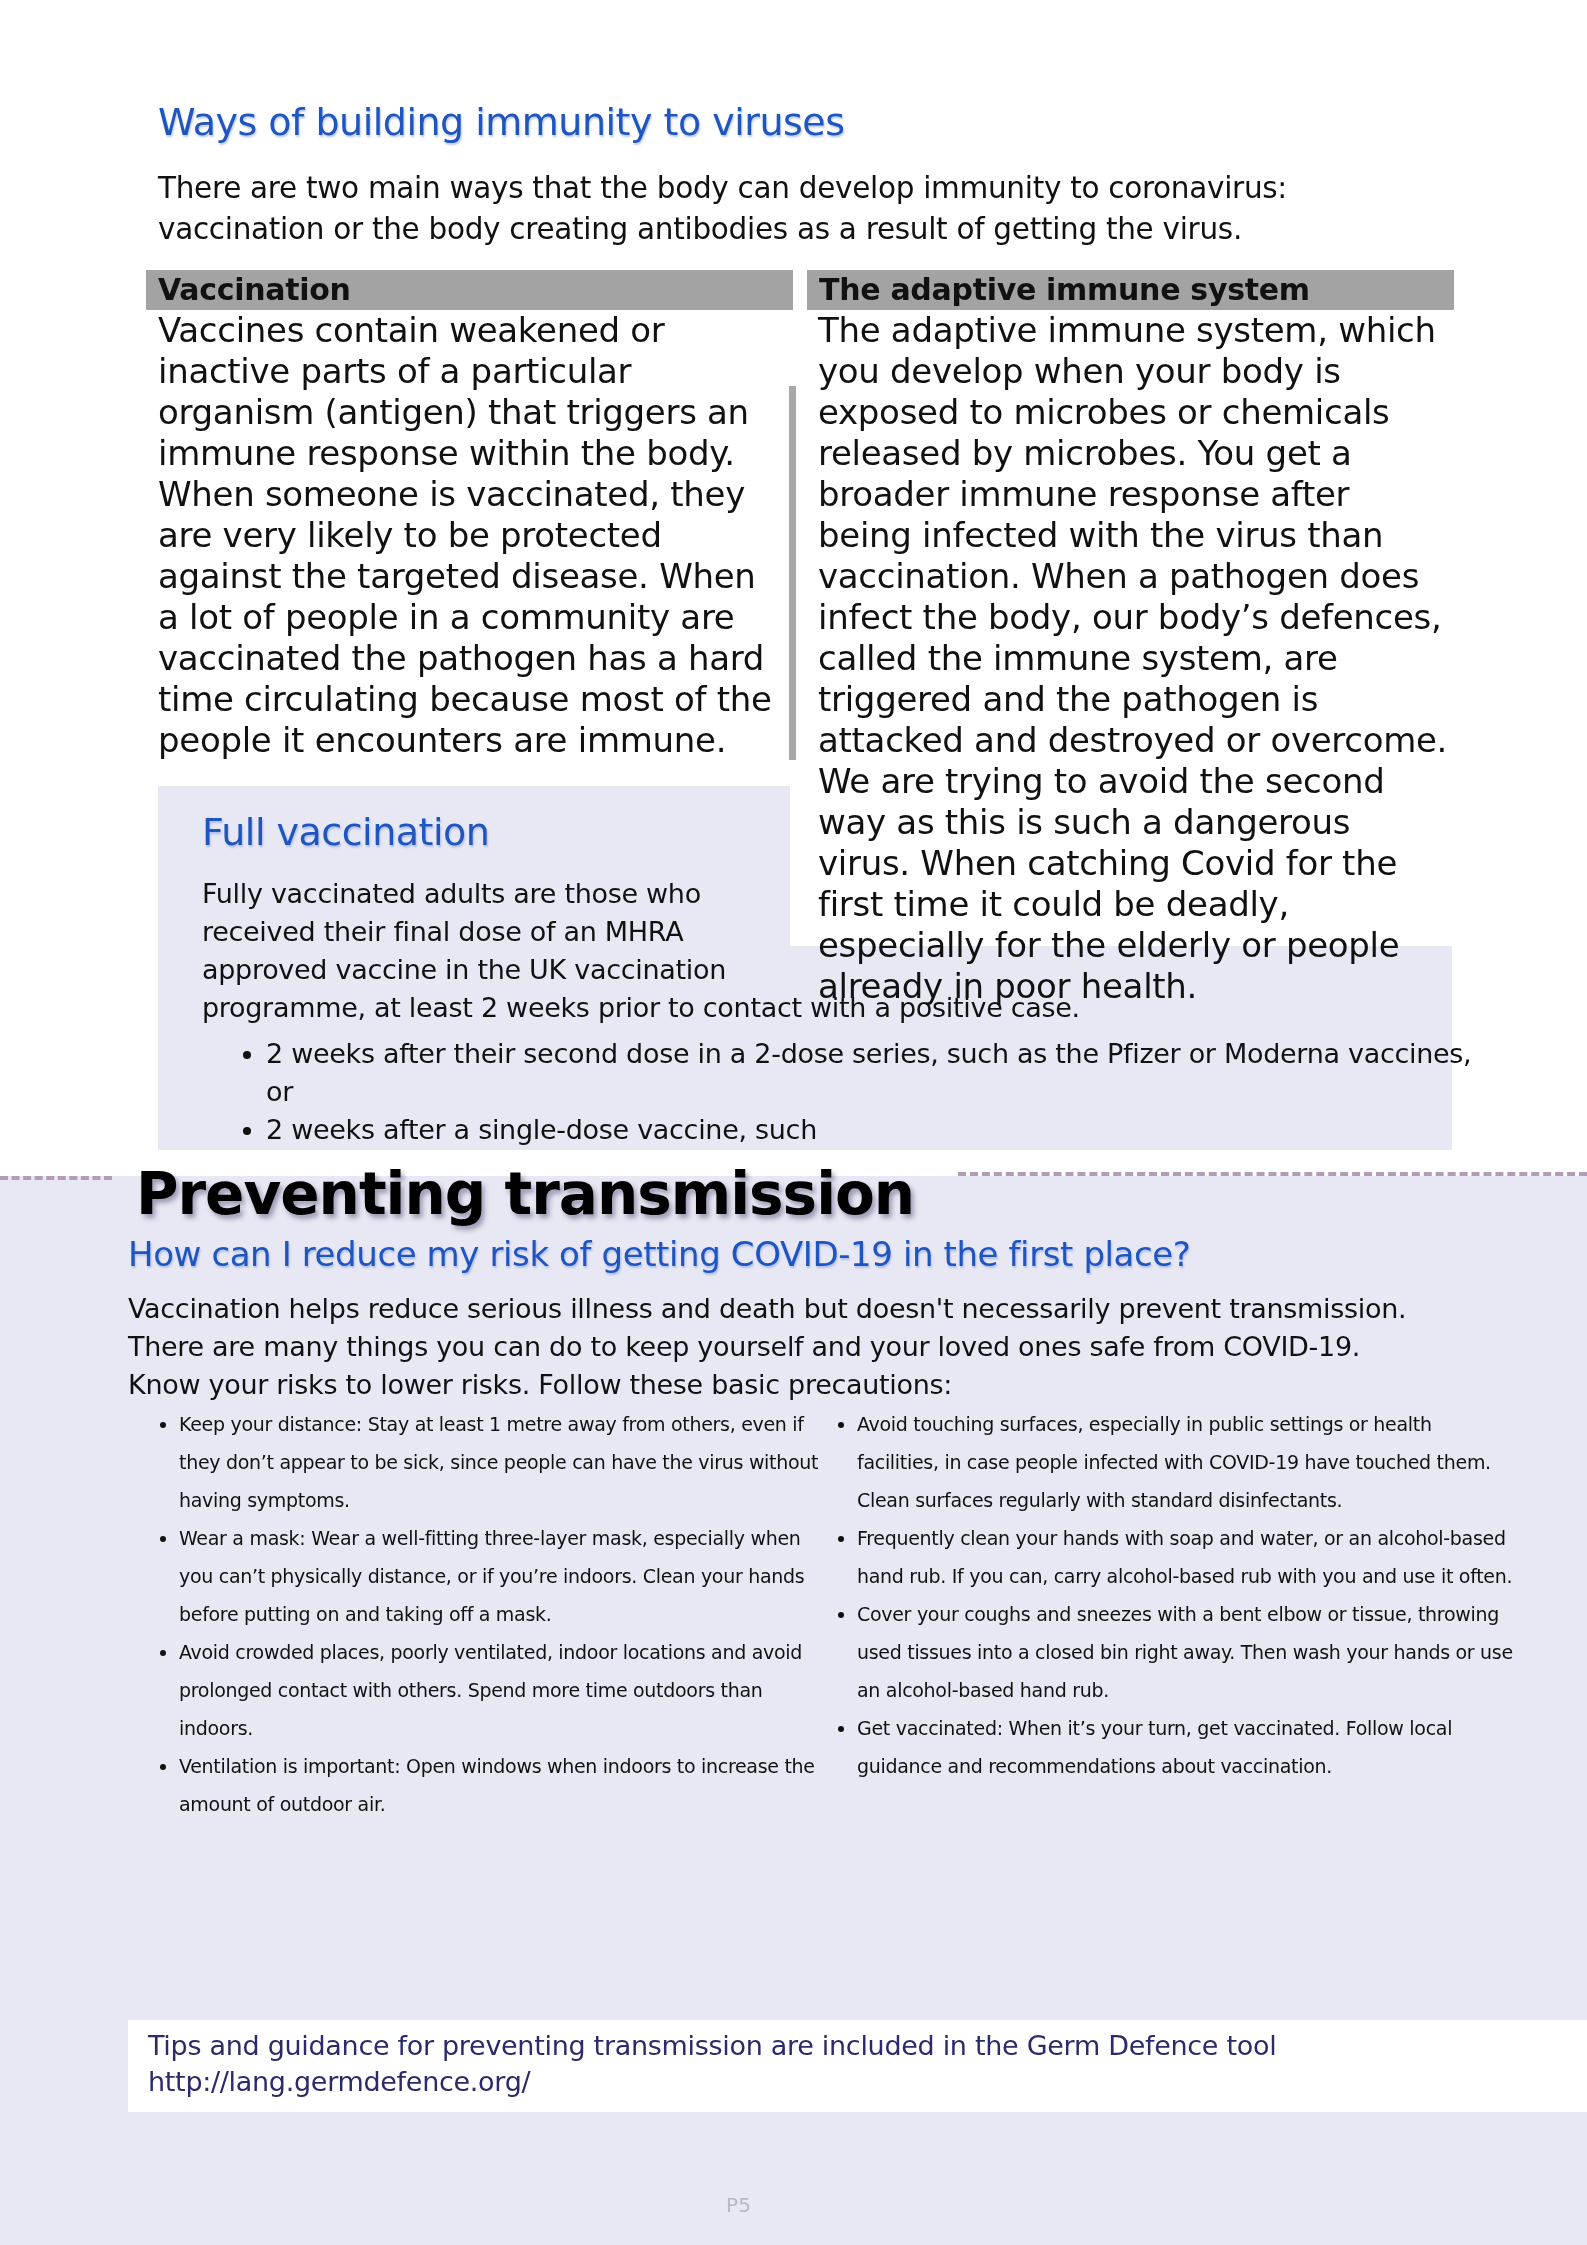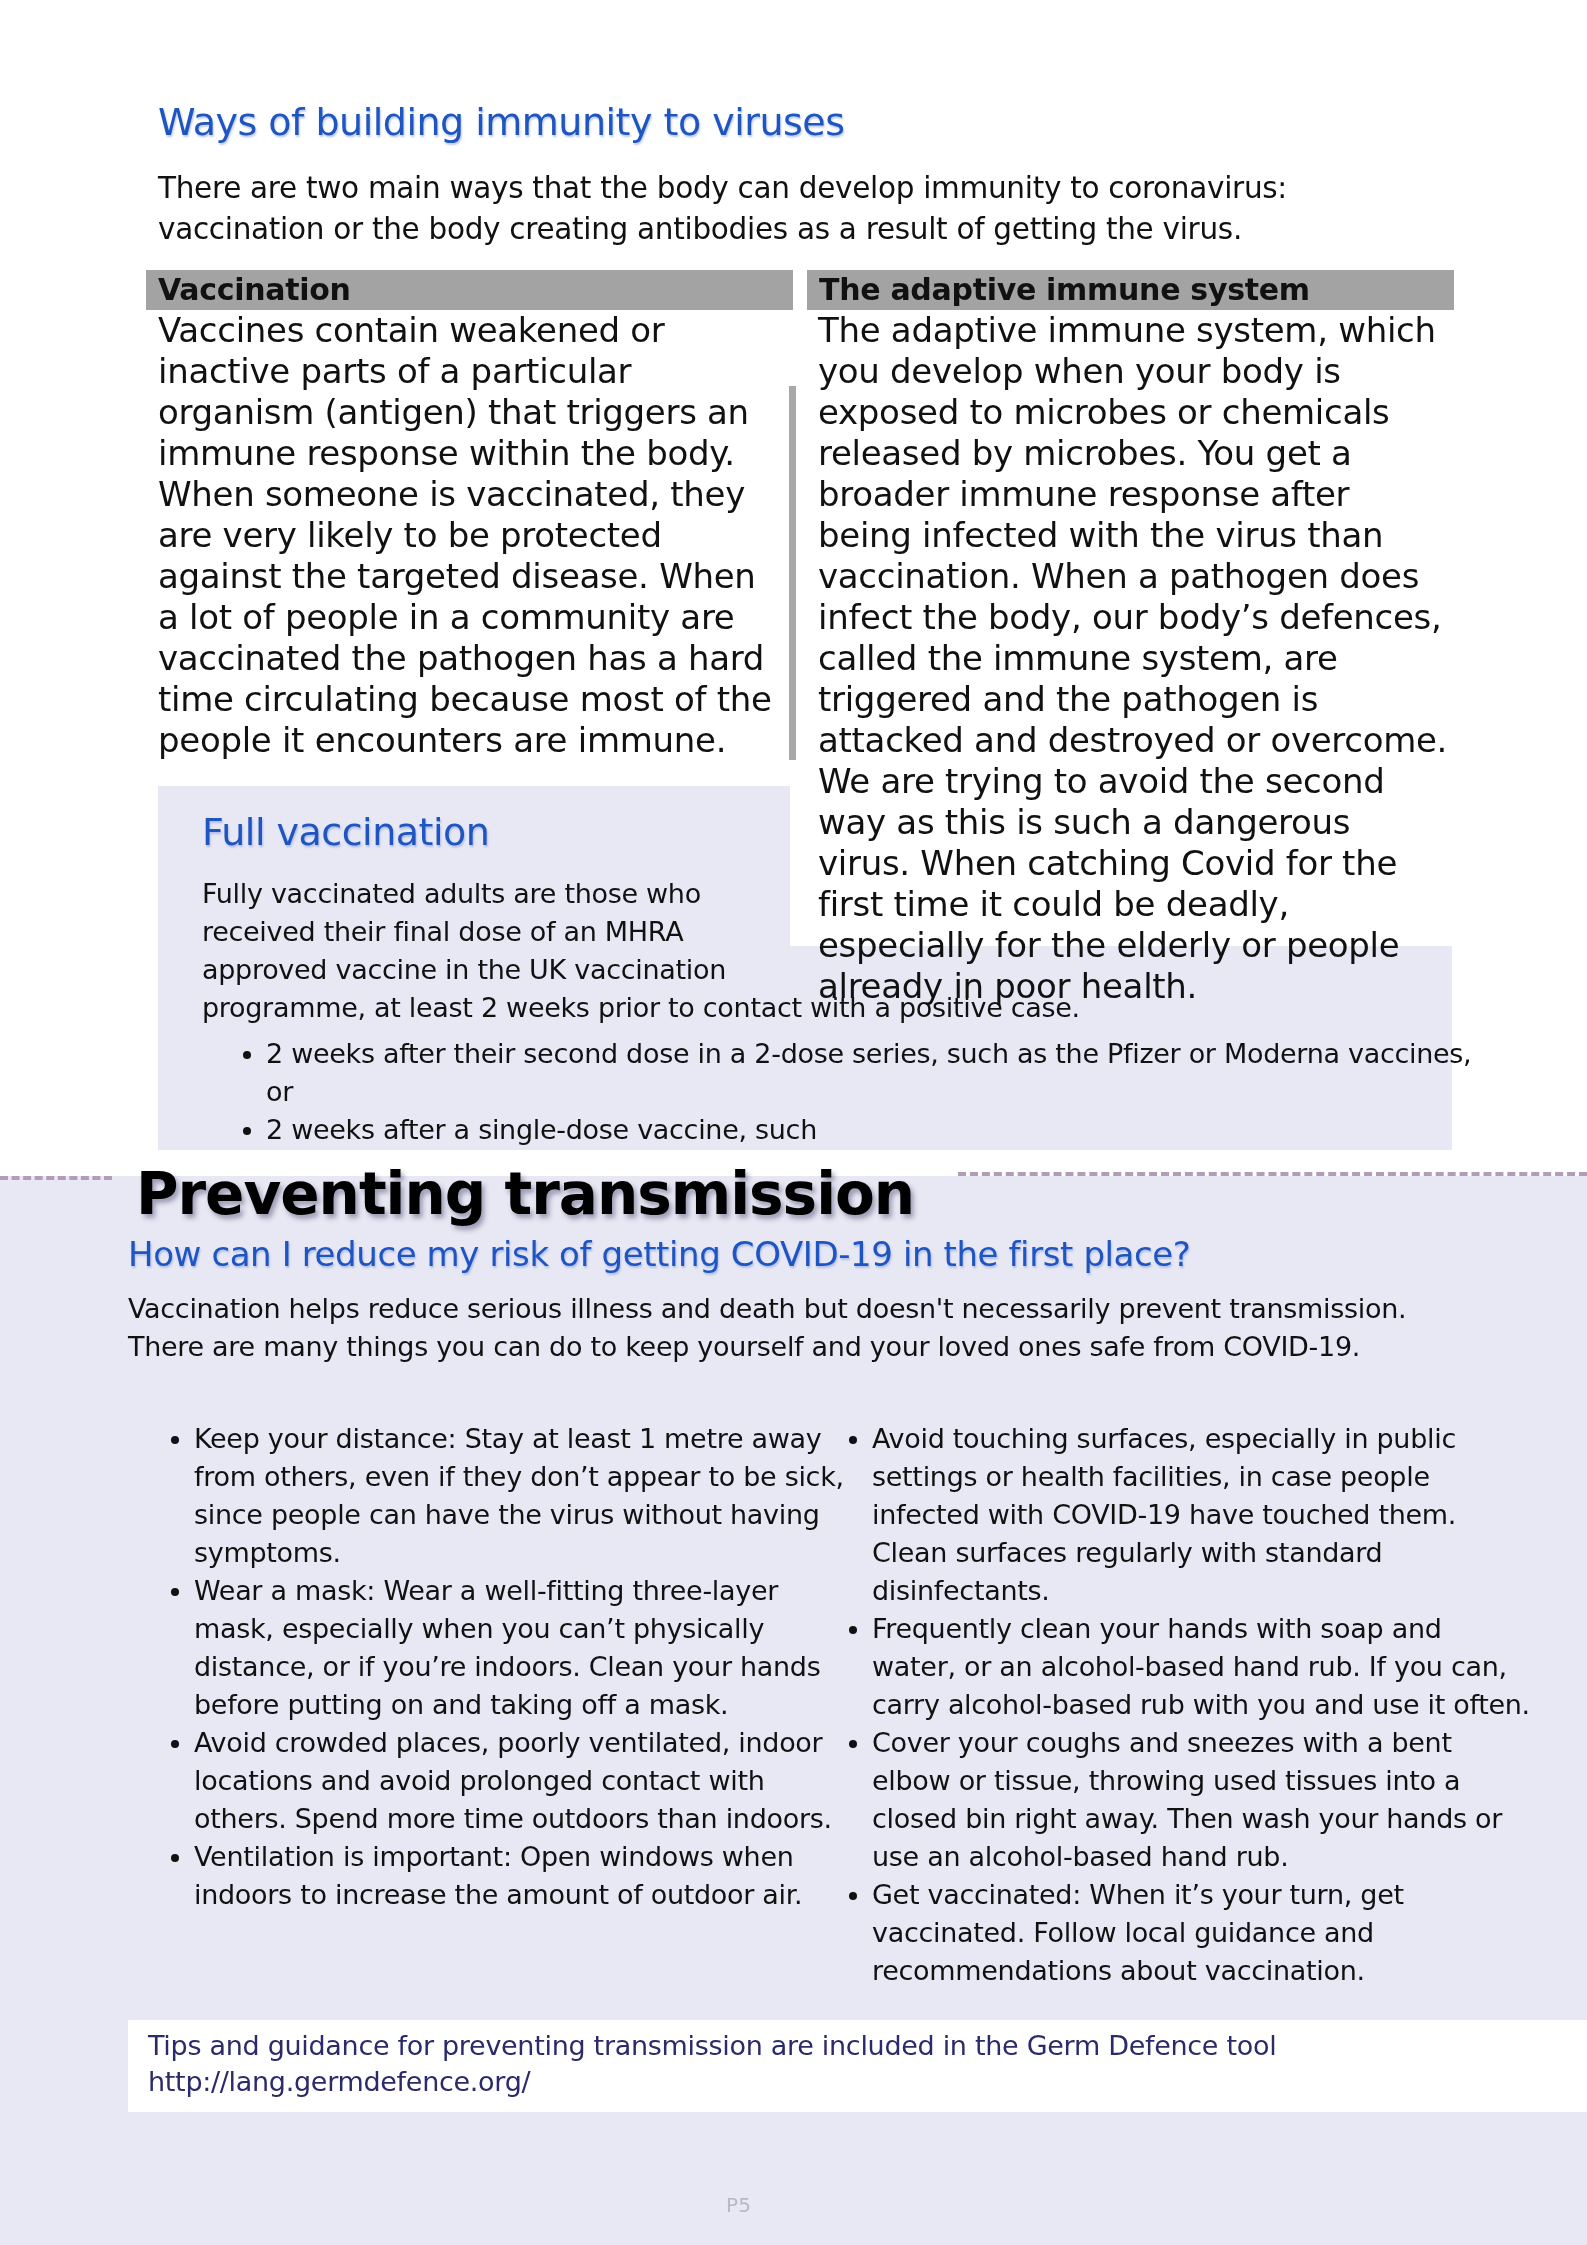--- a/index.html
+++ b/index.html
@@ -21,21 +21,21 @@
   #fv-text { left:202px; top:875px; width:560px; font-size:27px; line-height:38px; margin:0; letter-spacing:-0.3px; }
   #fv-text2 { left:202px; top:989px; width:1230px; font-size:27px; line-height:38px; margin:0; letter-spacing:-0.3px; }
   #fv-list { left:208px; top:1027px; width:1220px; font-size:27px; line-height:38px; margin:8px; padding-left:50px; letter-spacing:-0.3px; }
   #fv-list li { padding-left:0; }
   #bottom { left:0; top:1176px; width:1587px; height:1069px; background:#e8e8f4; }
   #dash-left { left:0; top:1176px; width:112px; height:0; border-top:4px dashed #b39cb5; }
   #dash-right { left:958px; top:1172px; width:629px; height:0; border-top:4px dashed #b39cb5; }
   #pt-title { left:128px; top:1152px; font-size:58px; font-weight:bold; margin:8px; color:#000; text-shadow:3px 4px 5px rgba(60,60,100,0.45); letter-spacing:-1px; }
   #pt-sub { left:128px; top:1234px; font-size:34px; letter-spacing:-0.4px; }
   #pt-intro { left:128px; top:1290px; width:1340px; font-size:27px; line-height:38px; margin:0; letter-spacing:-0.3px; }
-  .tips { font-size:27px; line-height:38px; margin:16px; padding-left:50px; letter-spacing:-0.3px; }
+  .tips { font-size:19px; line-height:38px; margin:1px; padding-left:50px; letter-spacing:-0.3px; }
   #tips-left { left:128px; top:1404px; width:660px; }
   #tips-right { left:806px; top:1404px; width:660px; }
   #note { left:128px; top:2020px; width:1504px; height:92px; background:#ffffff; padding:8px 20px; box-sizing:border-box; color:#2b2a6a; font-size:27px; line-height:36px; letter-spacing:-0.3px; }
   #pagenum { left:0; top:2193px; width:1477px; text-align:center; color:#b7b7c7; font-size:20px; }
 </style>
 </head>
 <body>
 
 <h2 class="abs h-blue" id="title1">Ways of building immunity to viruses</h2>
 <p class="abs" id="intro">There are two main ways that the body can develop immunity to coronavirus: vaccination or the body creating antibodies as a result of getting the virus.</p>
@@ -68,20 +68,21 @@
 
 <div class="abs" id="bottom"></div>
 <div class="abs" id="dash-left"></div>
 <div class="abs" id="dash-right"></div>
 
 <h1 class="abs" id="pt-title">Preventing transmission</h1>
 <h3 class="abs h-blue" id="pt-sub">How can I reduce my risk of getting COVID-19 in the first place?</h3>
 <div class="abs" id="pt-intro">
   <div>Vaccination helps reduce serious illness and death but doesn't necessarily prevent transmission.</div>
   <div>There are many things you can do to keep yourself and your loved ones safe from COVID-19.</div>
+  <div>Know your risks to lower risks. Follow these basic precautions:</div>
 </div>
 
 <ul class="abs tips" id="tips-left">
   <li>Keep your distance: Stay at least 1 metre away from others, even if they don’t appear to be sick, since people can have the virus without having symptoms.</li>
   <li>Wear a mask: Wear a well-fitting three-layer mask, especially when you can’t physically distance, or if you’re indoors. Clean your hands before putting on and taking off a mask.</li>
   <li>Avoid crowded places, poorly ventilated, indoor locations and avoid prolonged contact with others. Spend more time outdoors than indoors.</li>
   <li>Ventilation is important: Open windows when indoors to increase the amount of outdoor air.</li>
 </ul>
 <ul class="abs tips" id="tips-right">
   <li>Avoid touching surfaces, especially in public settings or health facilities, in case people infected with COVID-19 have touched them. Clean surfaces regularly with standard disinfectants.</li>

